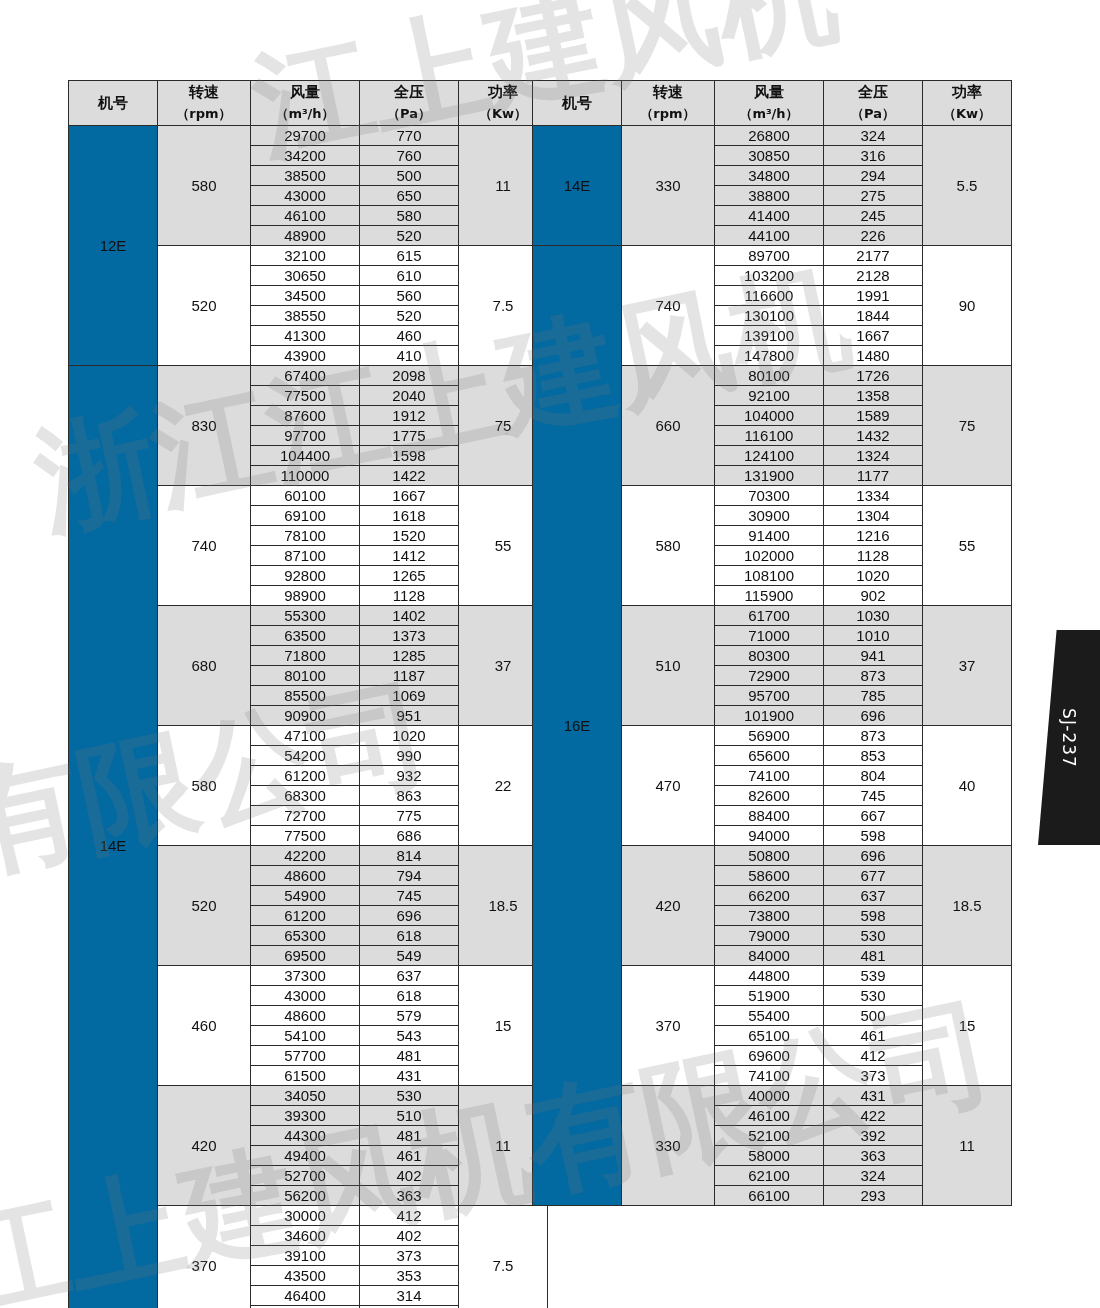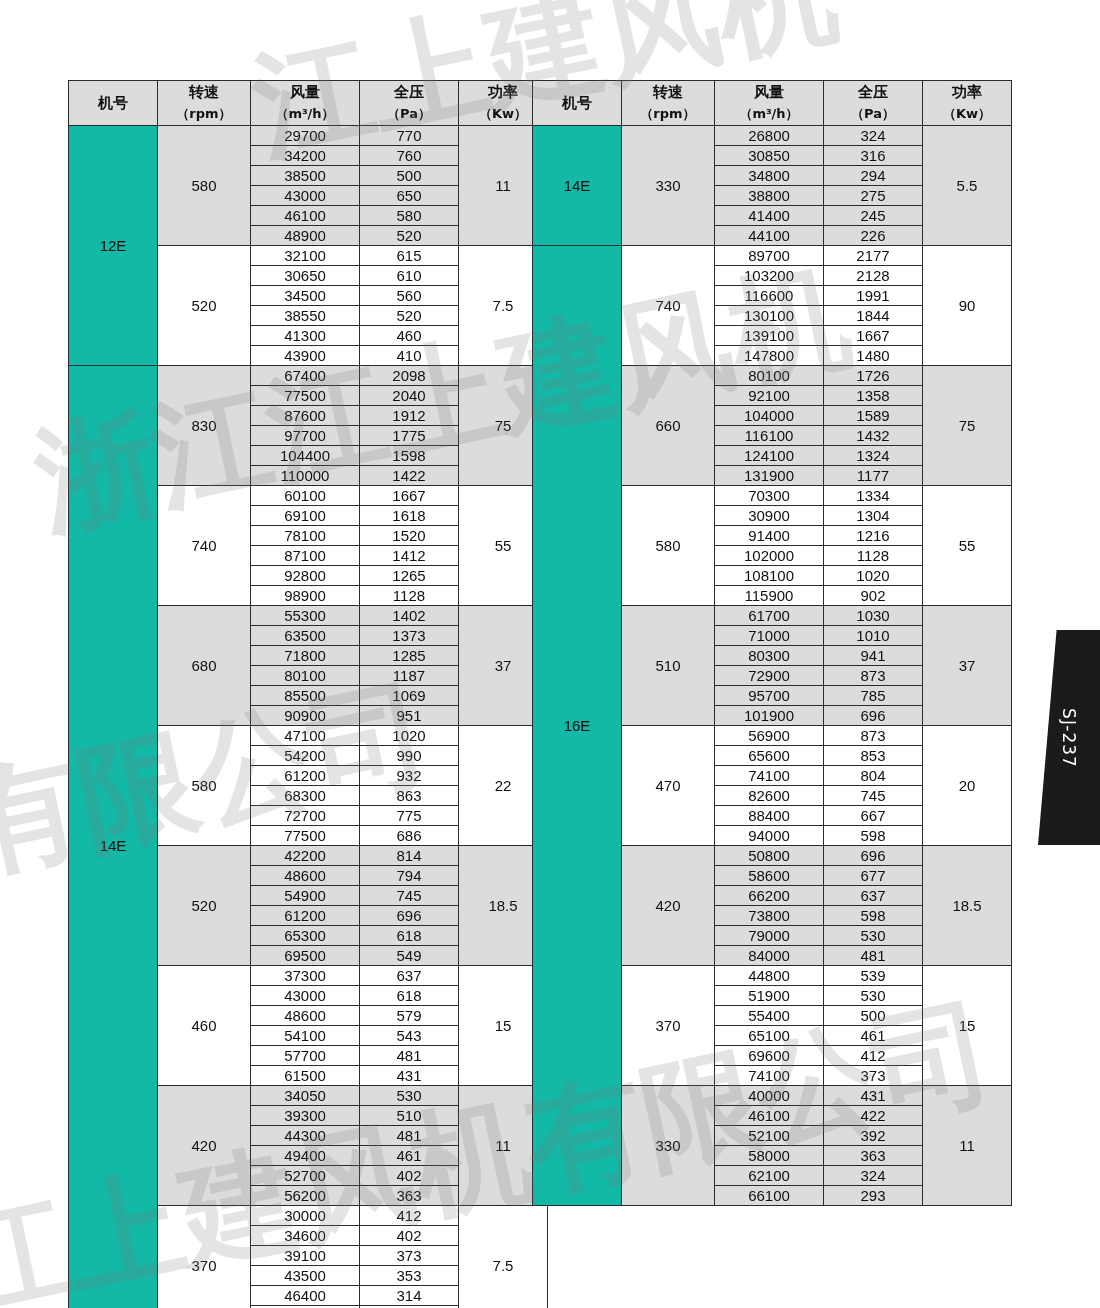--- a/index.html
+++ b/index.html
@@ -67,21 +67,21 @@
     height:44px;
     line-height:21px;
     font-weight:bold;
     font-size:15px;
     background:#dcdcdc;
     font-family:"DejaVu Sans",sans-serif;
   }
   .hdr-sub{font-size:13px;display:block;}
   .shade{background:#dcdcdc;}
   .plain{background:#ffffff;}
-  .machcell{background:#14b8a6;}
+  .machcell{background:#0369a1;}
 
   #table-left{left:68px;top:80px;}
   #table-right{left:532px;top:80px;}
 
   .col-mach{width:88px;}
   .col-rpm{width:92px;}
   .col-flow{width:108px;}
   .col-press{width:98px;}
   .col-pow{width:88px;margin-top:48px;}
 
@@ -534,21 +534,21 @@
           <td class="col-press shade">785</td>
         </tr>
         <tr>
           <td class="col-flow shade">101900</td>
           <td class="col-press shade">696</td>
         </tr>
         <tr>
           <td class="col-rpm plain" rowspan="6">470</td>
           <td class="col-flow plain">56900</td>
           <td class="col-press plain">873</td>
-          <td class="col-pow plain" rowspan="6">20</td>
+          <td class="col-pow plain" rowspan="6">40</td>
         </tr>
         <tr>
           <td class="col-flow plain">65600</td>
           <td class="col-press plain">853</td>
         </tr>
         <tr>
           <td class="col-flow plain">74100</td>
           <td class="col-press plain">804</td>
         </tr>
         <tr>

